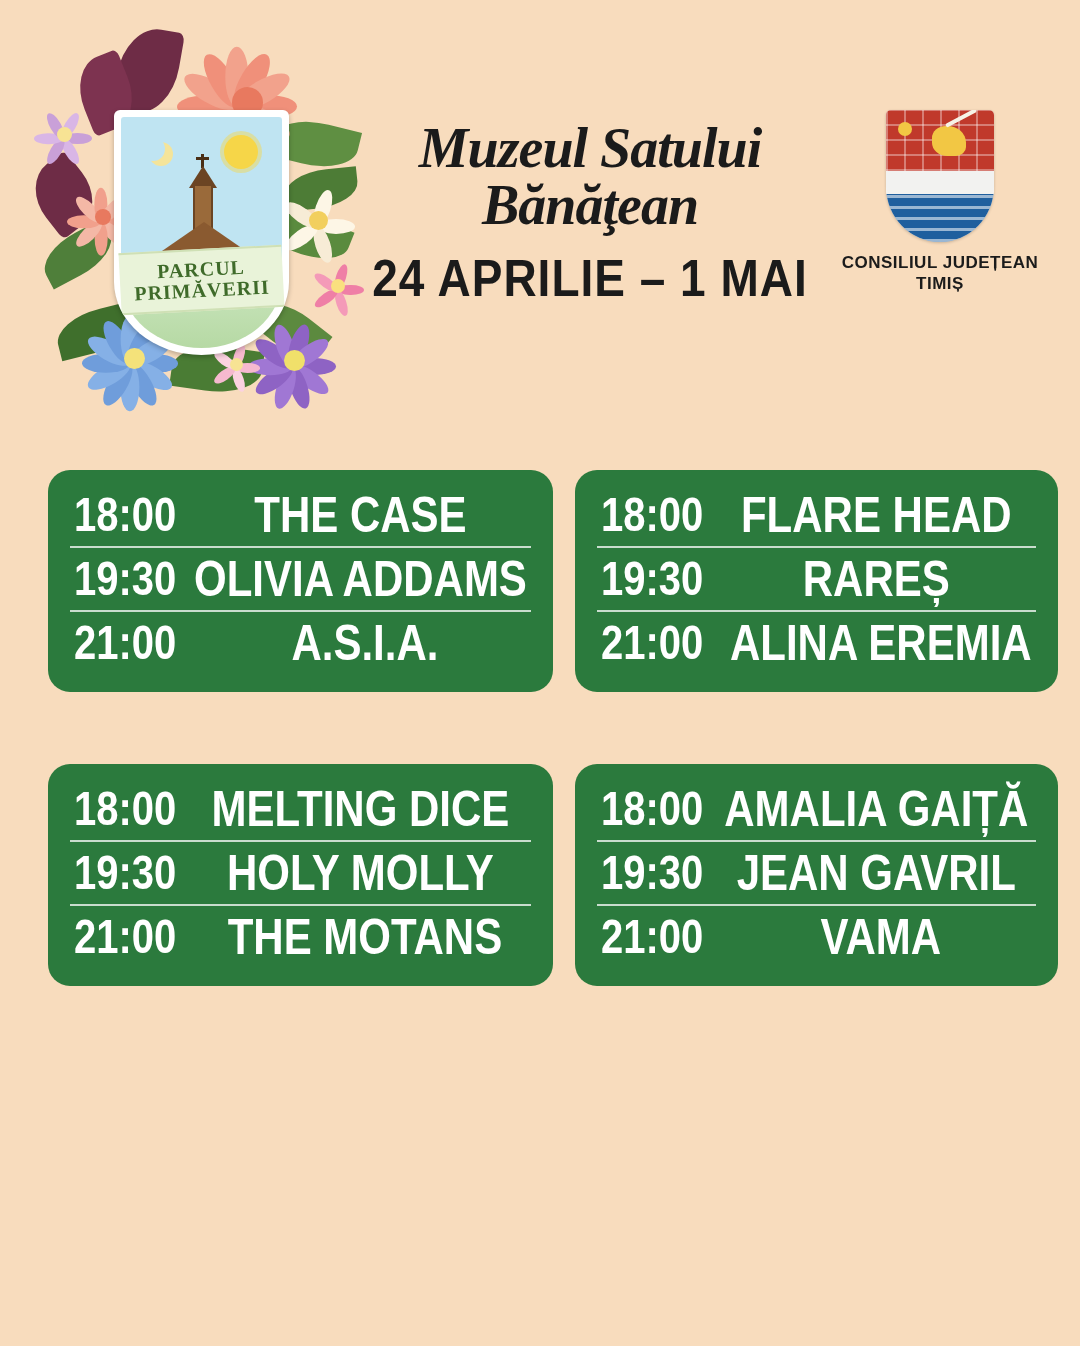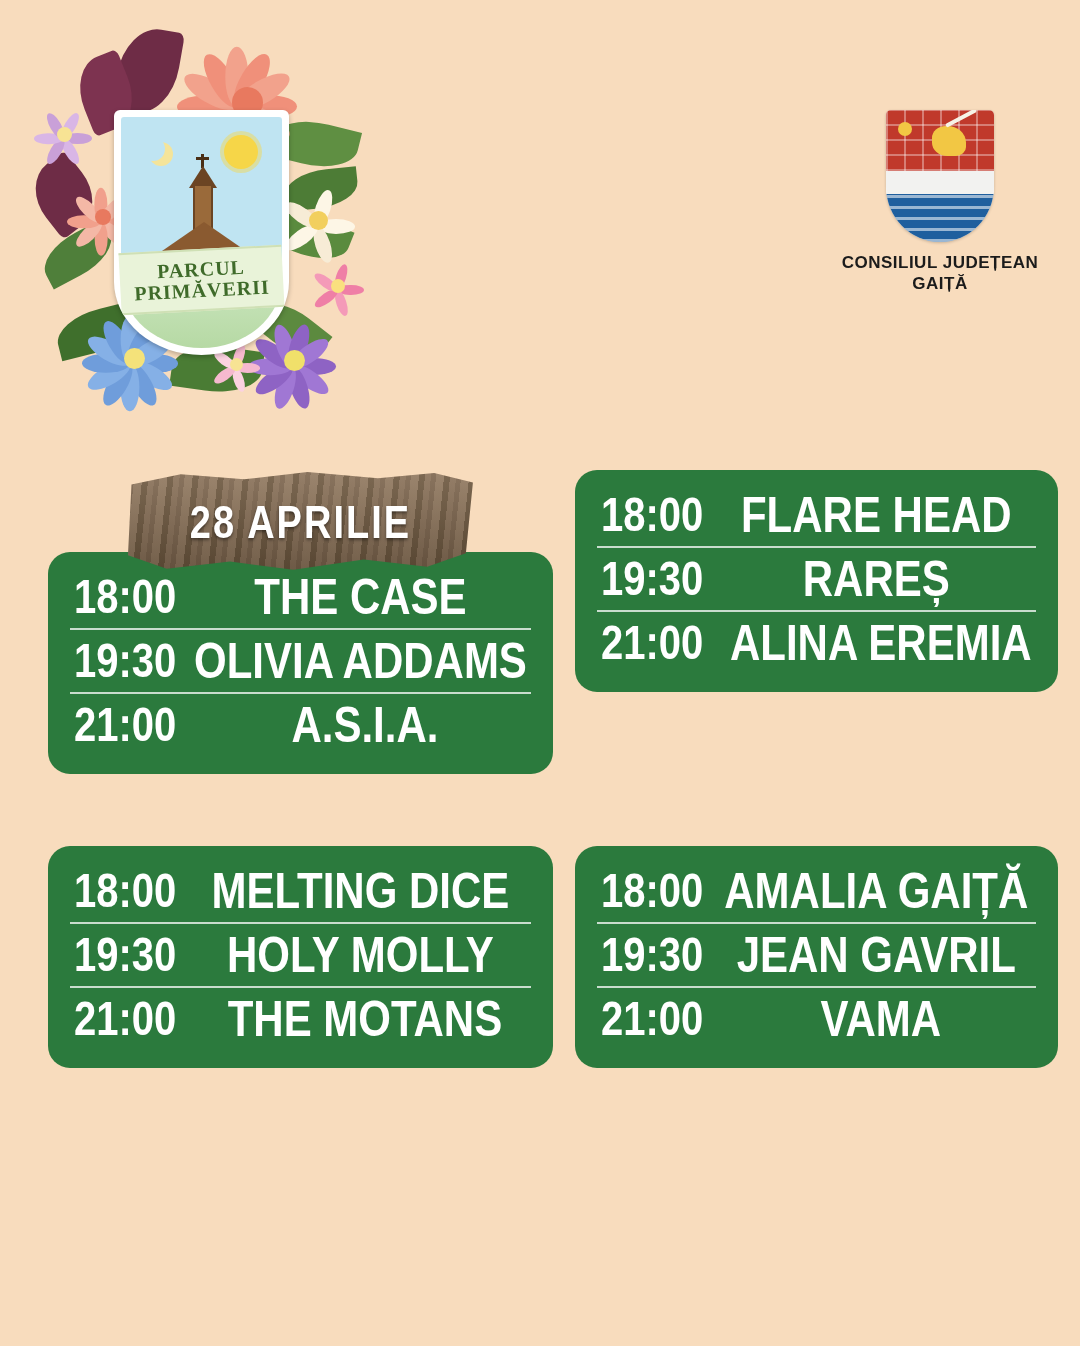--- a/index.html
+++ b/index.html
@@ -432,45 +432,47 @@
           <div class="body"></div>
         </div>
       </div>
       <div class="ribbon">
         <span>PARCUL</span>
         <span>PRIMĂVERII</span>
       </div>
     </div>
   </div>
 
+  <div class="title-block">
+    <div class="title-script">Muzeul Satului</div>
+    <div class="title-script">Bănăţean</div>
+    <div class="title-dates">24 APRILIE – 1 MAI</div>
+  </div>
 
   <div class="county">
     <div class="county-shield">
       <div class="cs-red"></div>
       <div class="cs-wall"></div>
       <div class="cs-sun"></div>
       <div class="cs-lion"></div>
       <div class="cs-sword"></div>
       <div class="cs-white"></div>
       <div class="cs-blue"></div>
       <div class="cs-wave"></div>
     </div>
     <div class="county-label">
       <div>CONSILIUL JUDEȚEAN</div>
-      <div>GAIȚĂ</div>
+      <div>TIMIȘ</div>
     </div>
   </div>
 </div>
 
 <div class="grid">
 
   <div class="day">
-    <div class="plank">
-      <div class="plank-text">28 APRILIE</div>
-    </div>
     <div class="board">
       <div class="row">
         <div class="time">18:00</div>
         <div class="act">THE CASE</div>
       </div>
       <div class="row">
         <div class="time">19:30</div>
         <div class="act">OLIVIA ADDAMS</div>
       </div>
       <div class="row">

